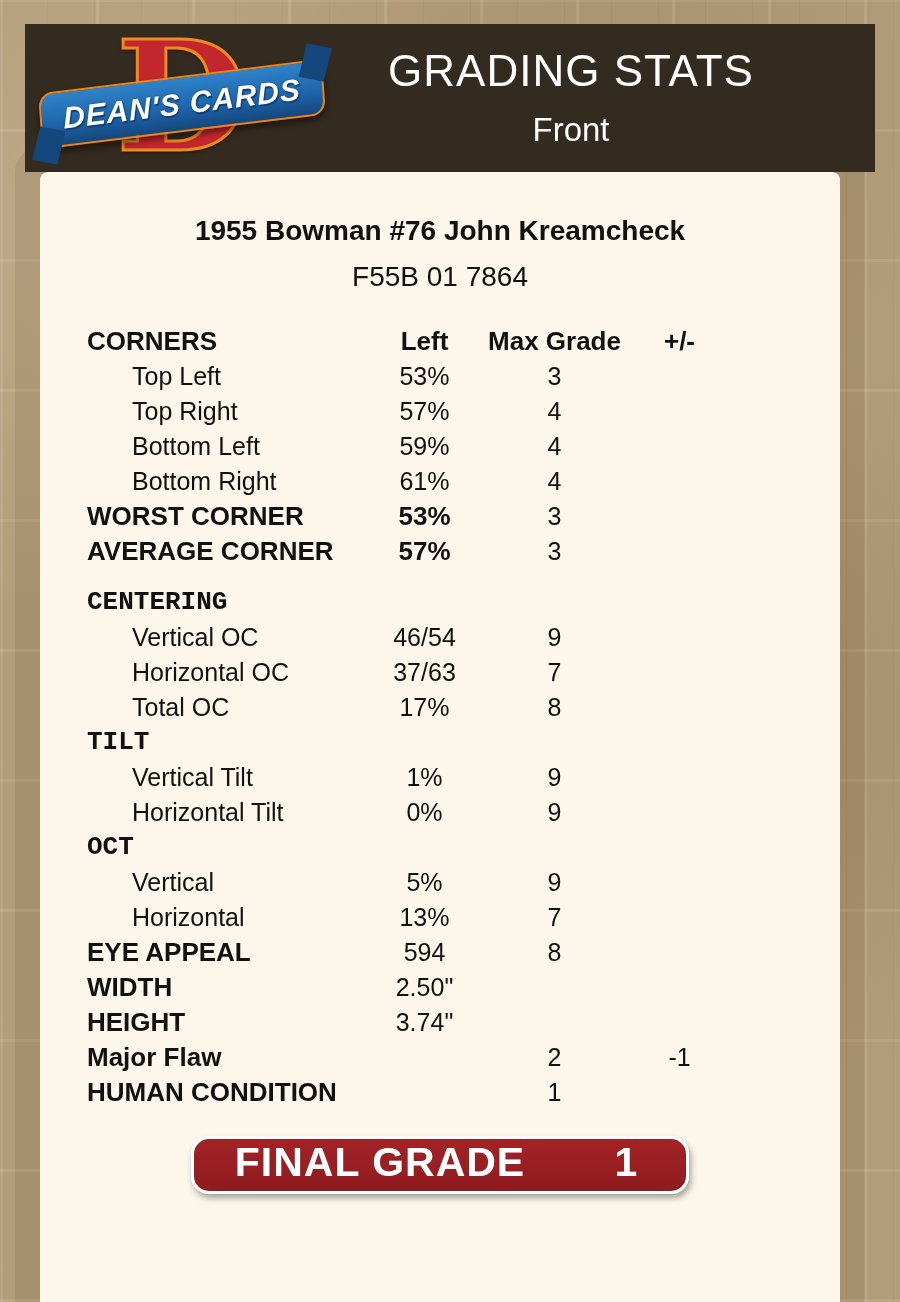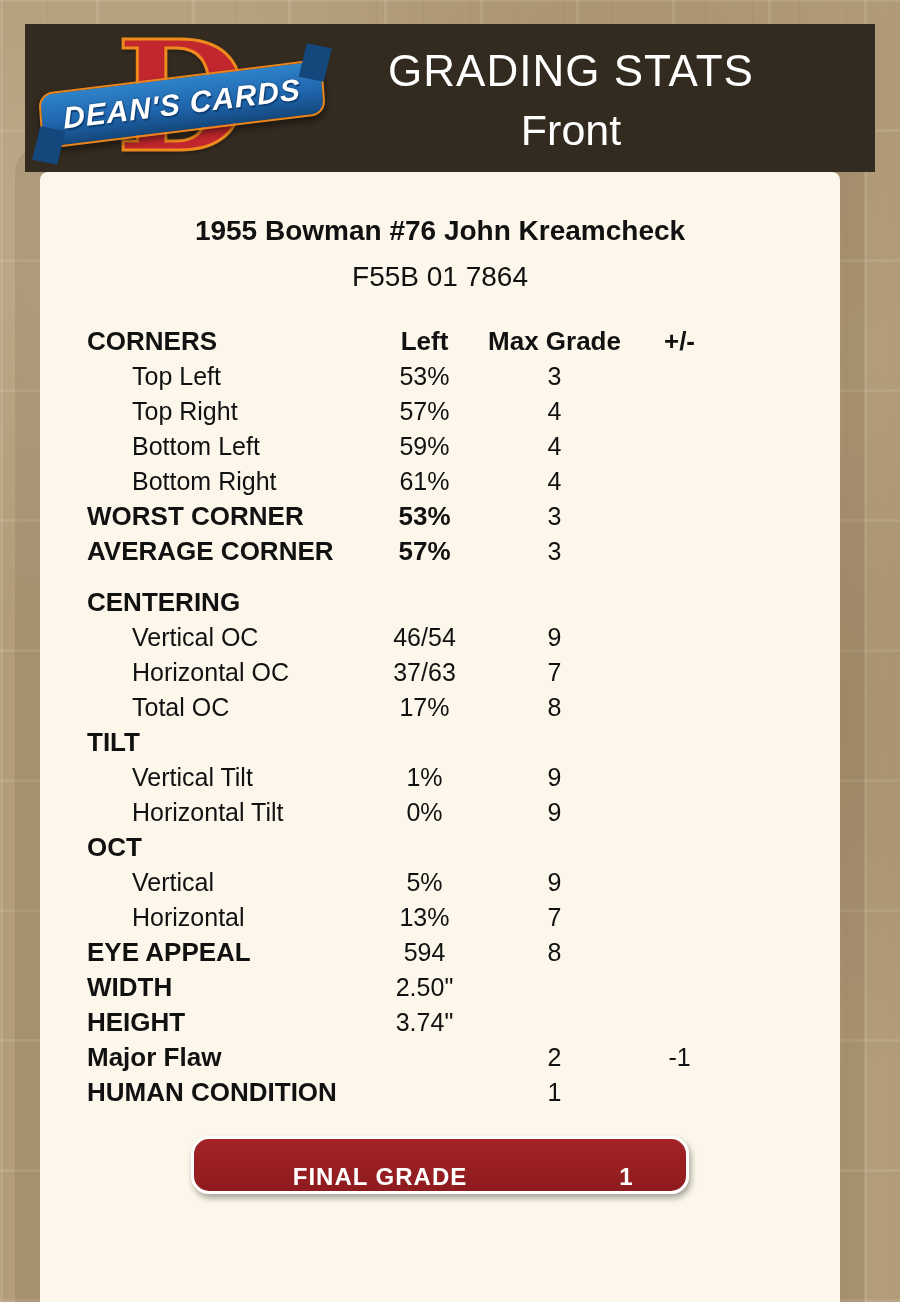--- a/index.html
+++ b/index.html
@@ -46,51 +46,51 @@
   }
   .logo-banner::before { left:-8px; bottom:-16px; transform:rotate(18deg); }
   .logo-banner::after  { right:-8px; top:-16px;  transform:rotate(18deg); }
   .logo-banner-text {
     color:#fff; font-weight:bold; font-style:italic; font-size:30px; letter-spacing:1px;
     text-shadow:1px 2px 1px #0f3f74, 0 0 2px rgba(0,0,0,0.4);
     white-space:nowrap;
   }
   .header-text { flex:1; text-align:center; color:#fff; padding-right:40px; }
   .header-title { font-size:44px; letter-spacing:1px; line-height:52px; }
-  .header-subtitle { font-size:43px; line-height:42px; margin-top:12px; }
+  .header-subtitle { font-size:33px; line-height:42px; margin-top:12px; }
 
   .panel {
     position:absolute; left:40px; top:172px; width:800px; height:1273px;
     background:#fcf7ea; z-index:1;
     box-shadow:0 0 0 25px rgba(70,50,25,0.10);
     border-radius:8px;
   }
   .card-title { margin-top:42px; text-align:center; font-size:28px; font-weight:bold; line-height:34px; }
   .card-serial { margin-top:12px; text-align:center; font-size:28px; line-height:34px; }
 
   .stats { margin-top:30px; padding-left:47px; }
   .row {
     display:grid; grid-template-columns:285px 105px 155px 95px;
     line-height:35px; font-size:25px;
   }
   .c-label { text-align:left; }
   .c-value, .c-grade, .c-pm { text-align:center; }
   .row.head { font-weight:bold; font-size:26px; }
   .type-item .c-label { padding-left:45px; }
-  .type-section .c-label { font-weight:bold; font-size:26px; }
+  .type-section .c-label { font-weight:bold; font-size:26px;font-family:Liberation Mono, monospace; }
   .type-summary .c-label, .type-summary .c-value { font-weight:bold; font-size:26px; }
   .type-boldlabel .c-label { font-weight:bold; font-size:26px; }
   .gap-before { margin-top:16px; }
 
   .final-grade {
     margin:26px auto 5px; width:492px; height:52px;
     background:linear-gradient(180deg,#a32326,#8e1b1e);
     border:3px solid #ffffff; border-radius:18px;
     box-shadow:2px 4px 6px rgba(0,0,0,0.35);
-    display:flex; align-items:flex-end; color:#fff; font-weight:bold; font-size:24px;
+    display:flex; align-items:flex-start; color:#fff; font-weight:bold; font-size:41px;
   }
   .fg-label { flex:1; text-align:center; letter-spacing:1px; }
   .fg-value { width:120px; text-align:center; }
 </style>
 </head>
 <body>
 
 <div class="bg-pattern"></div>
 
 <div class="header">

